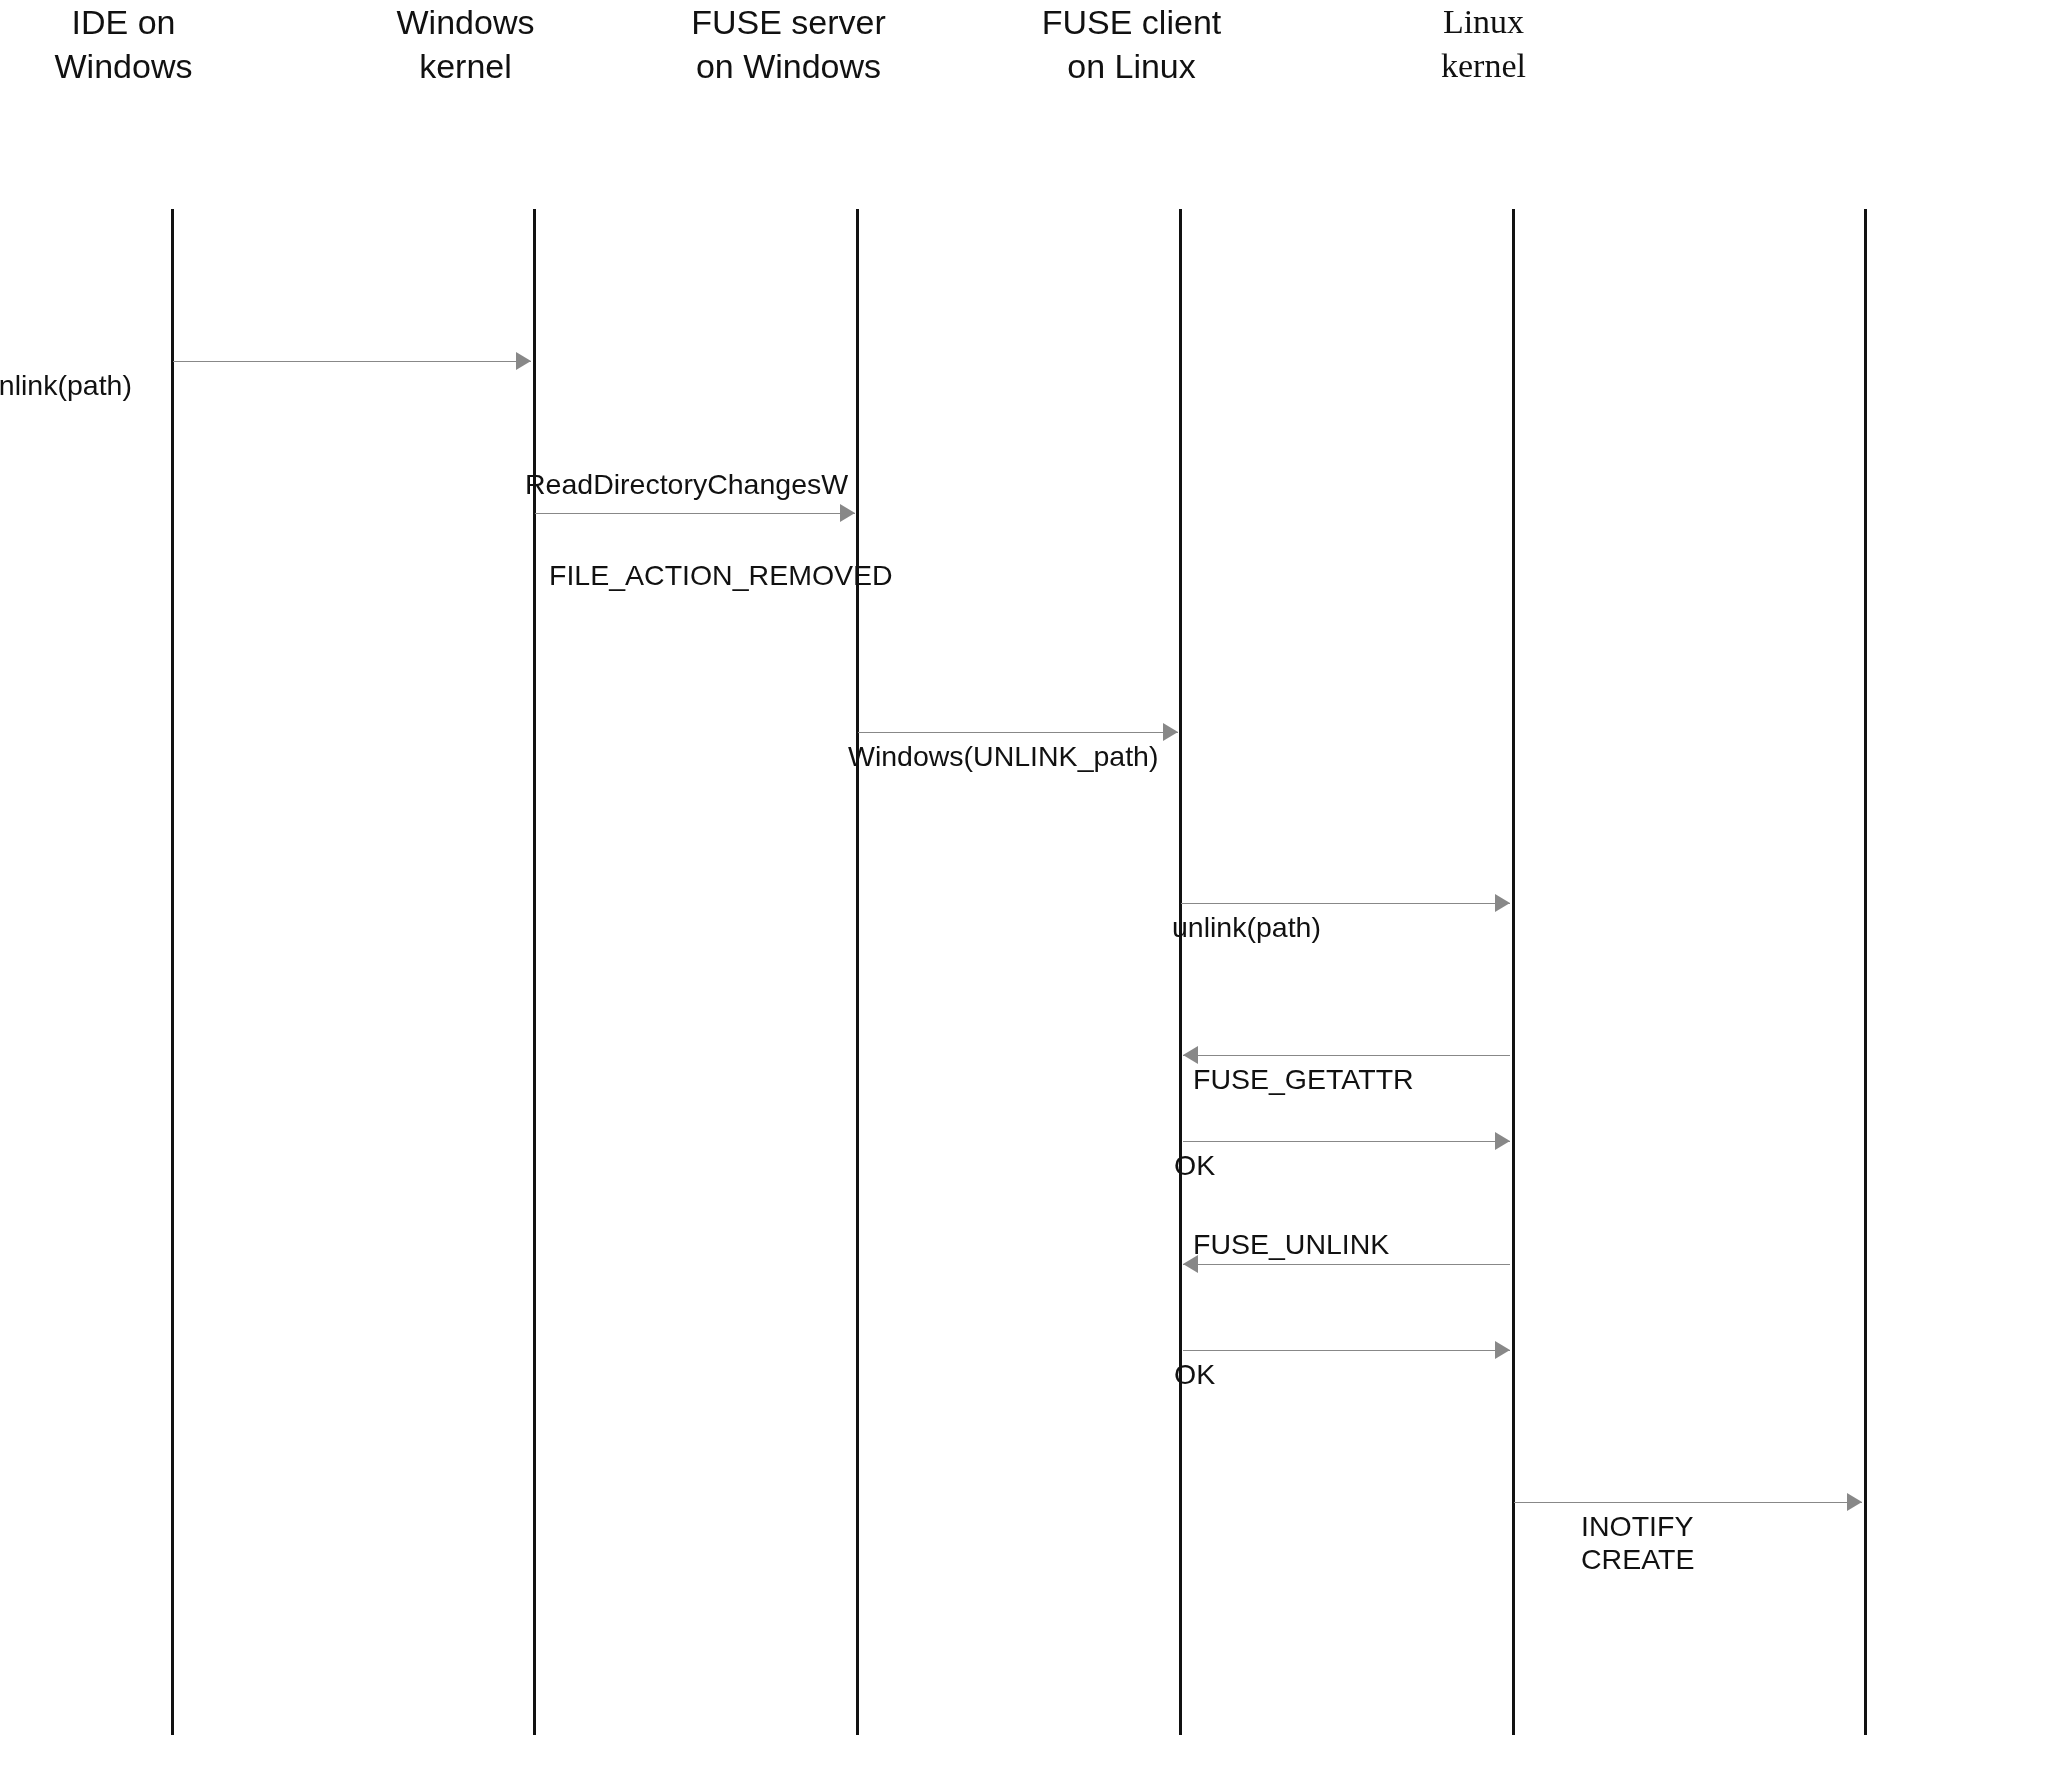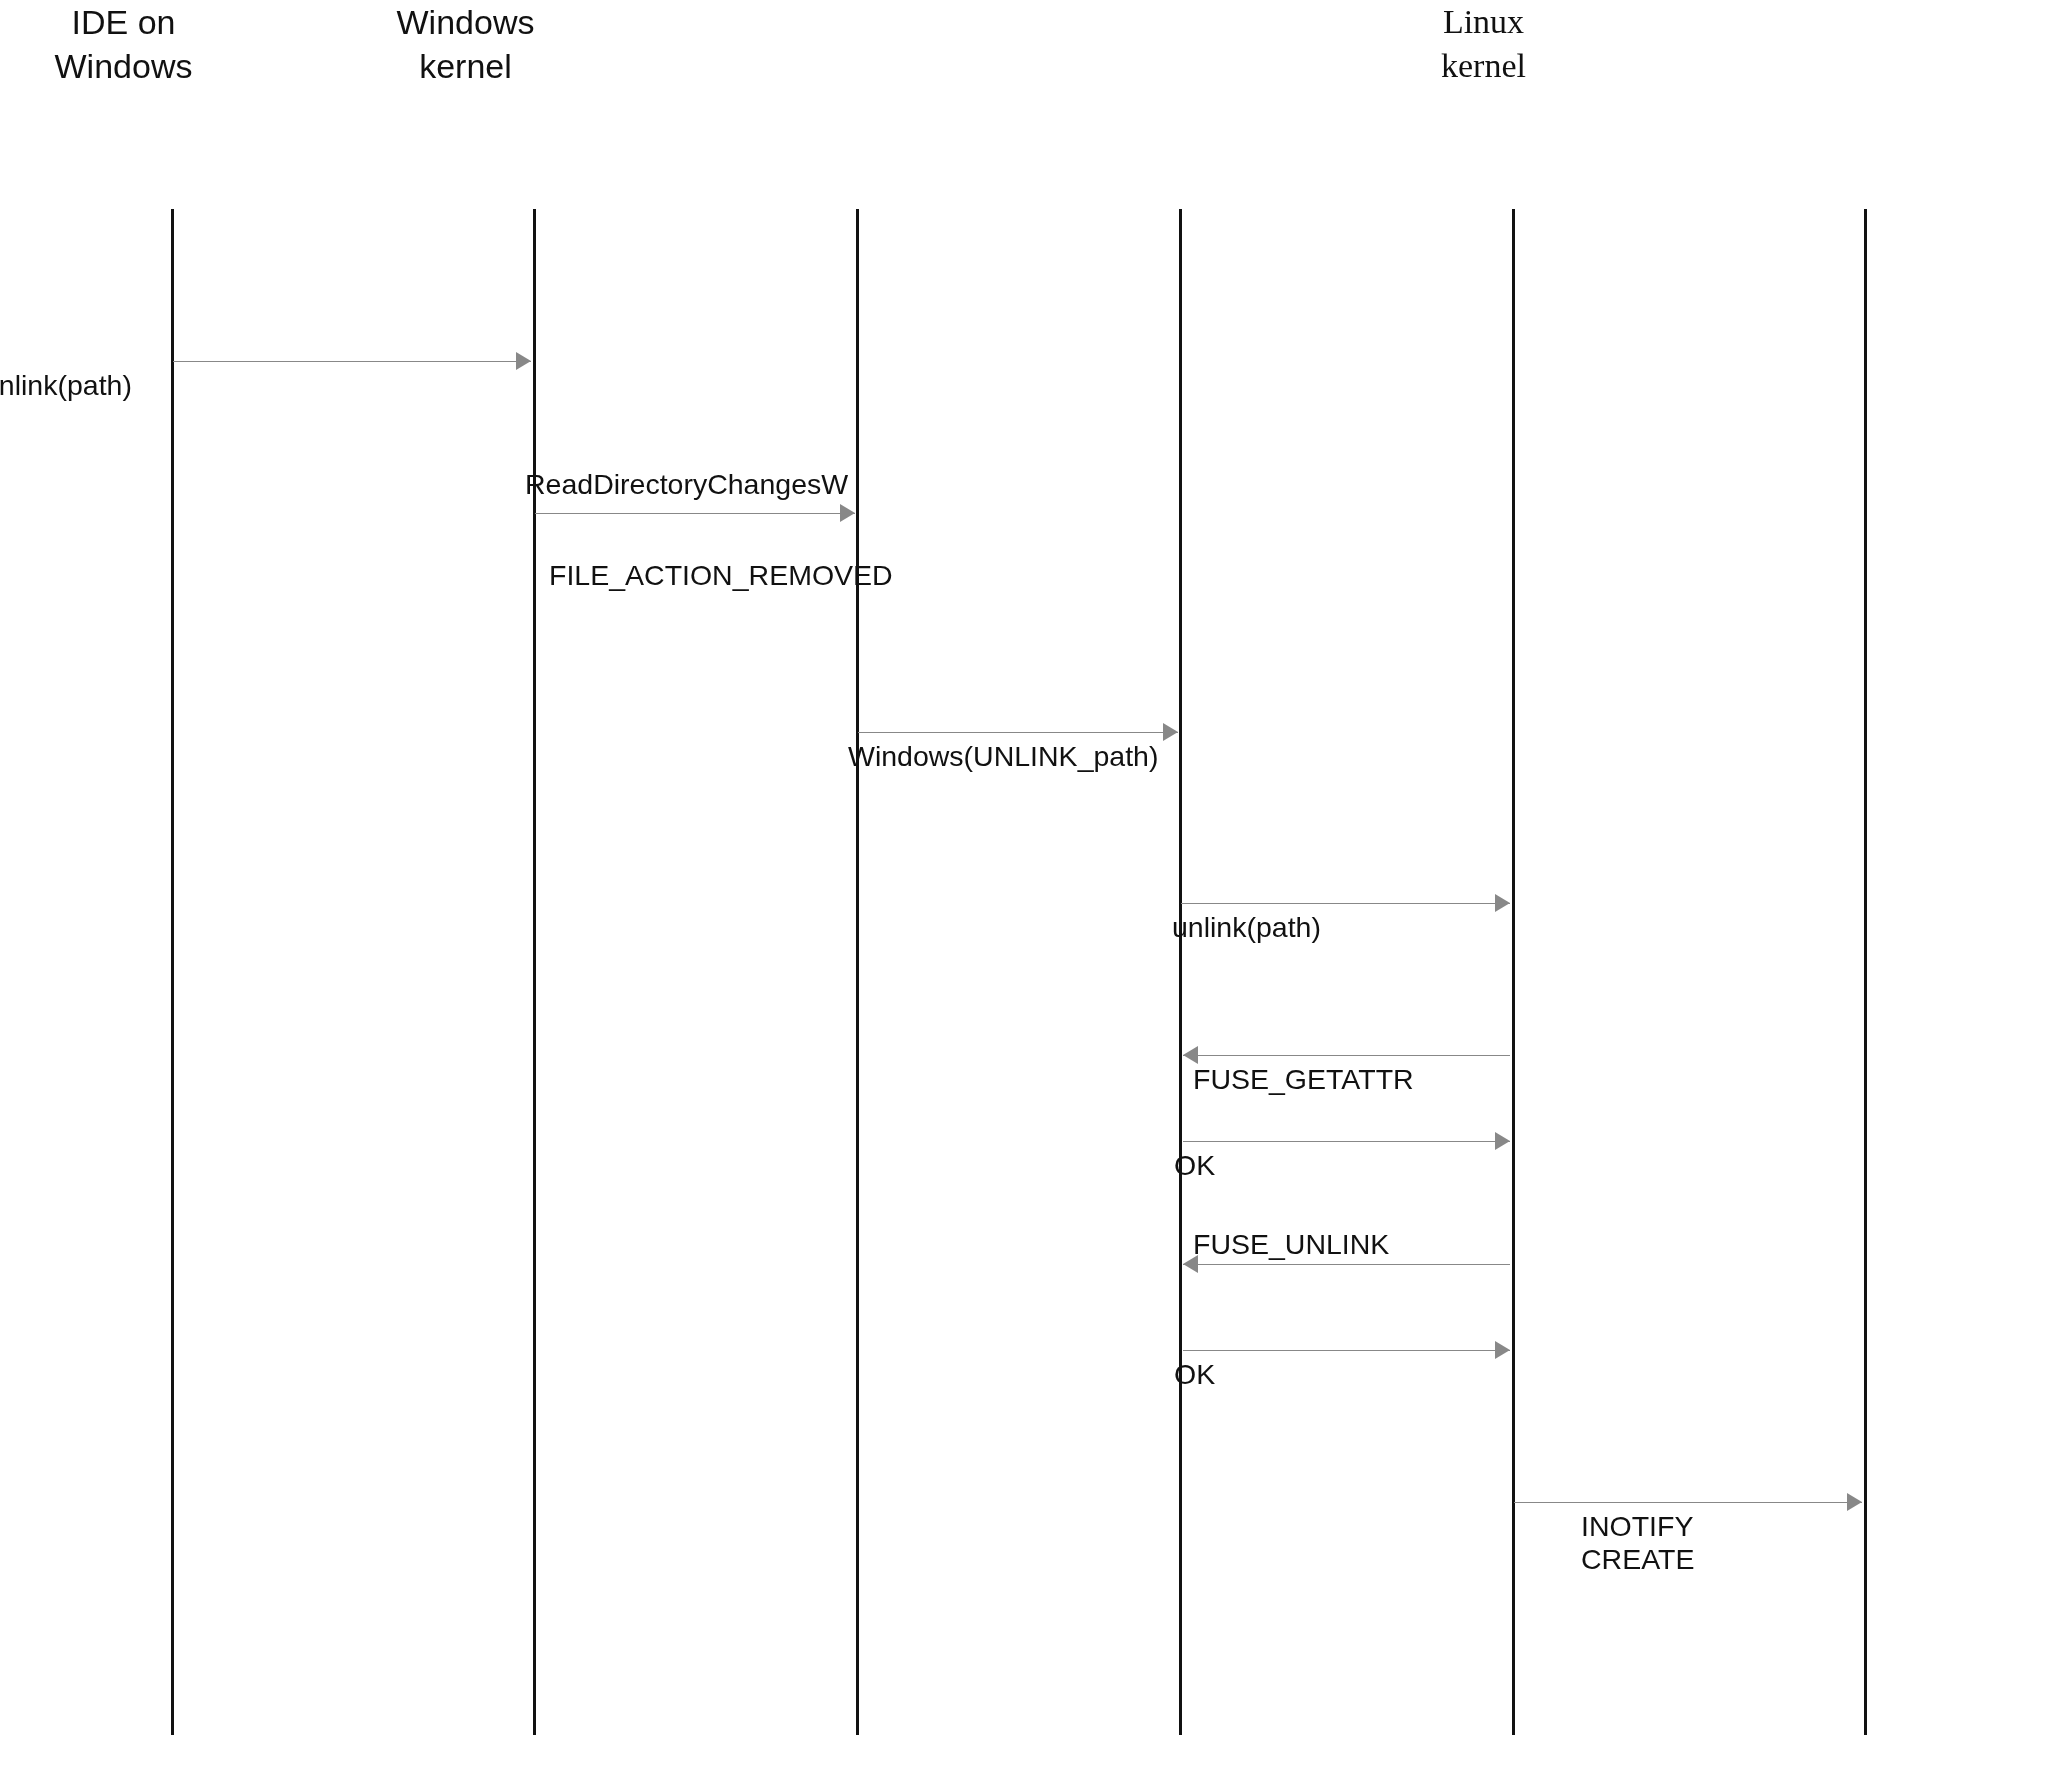--- a/index.html
+++ b/index.html
@@ -76,20 +76,24 @@
     }
   </style>
 </head>
 <body>
 
 <div class="diagram-container">
 <div class="actor-label" style="left: 124px; width: 247px; margin-left: -124px; white-space: pre-line;">IDE on
 Windows</div>
     <div class="actor-label" style="left: 466px; width: 247px; margin-left: -124px; white-space: pre-line;">Windows
 kernel</div>
+    <div class="actor-label" style="left: 789px; width: 247px; margin-left: -124px; white-space: pre-line;">FUSE server
+on Windows</div>
+    <div class="actor-label" style="left: 1132px; width: 247px; margin-left: -124px; white-space: pre-line;">FUSE client
+on Linux</div>
     <div class="actor-label" style="left: 1484px; width: 247px; margin-left: -124px; white-space: pre-line; font-family: Liberation Serif, serif;">Linux
 kernel</div>
     <div class="lifeline" style="left: 171px;"></div>
     <div class="lifeline" style="left: 533px;"></div>
     <div class="lifeline" style="left: 856px;"></div>
     <div class="lifeline" style="left: 1179px;"></div>
     <div class="lifeline" style="left: 1512px;"></div>
     <div class="lifeline" style="left: 1864px;"></div>
     <div class="arrow" style="position: absolute; left: 173px; top: 352px; width: 358px; height: 19px;">
       <div class="arrow-line" style="width: 358px; top: 8.6px; left: 0px;"></div>

